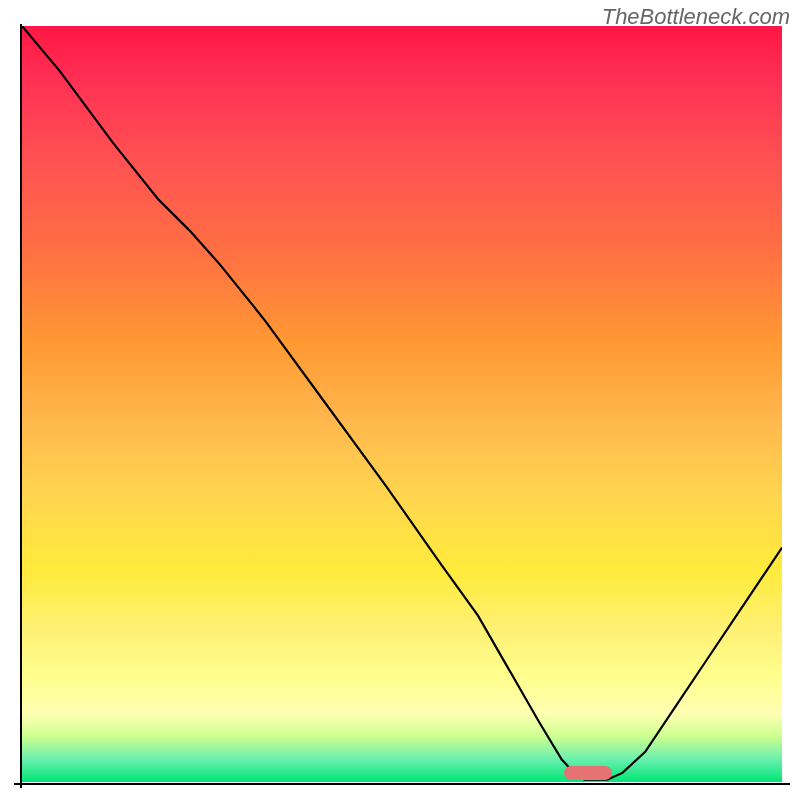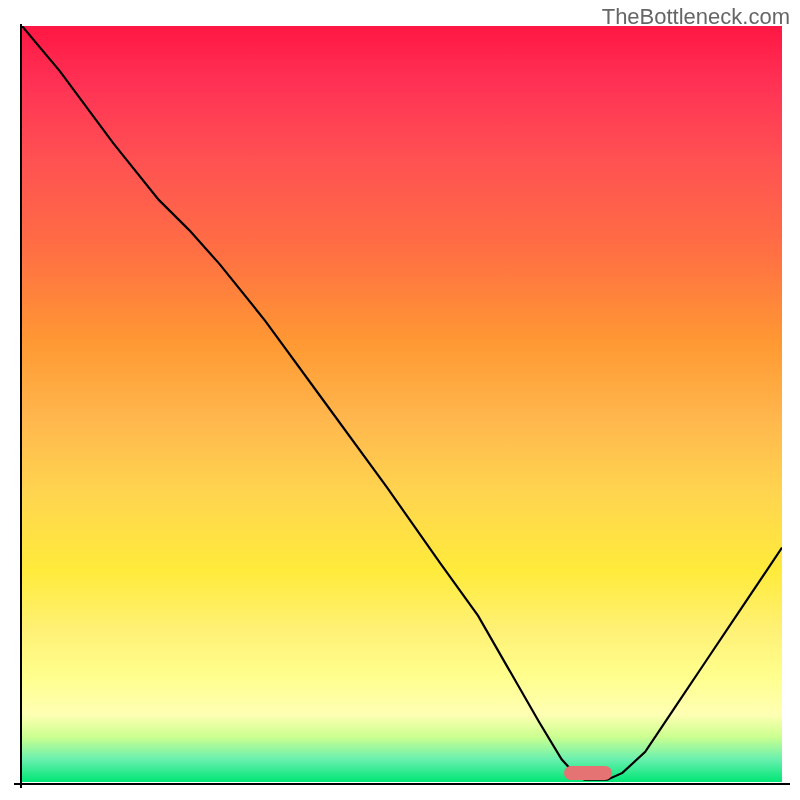--- a/index.html
+++ b/index.html
@@ -11,20 +11,21 @@
     font-family: Arial, sans-serif;
   }
   .watermark {
     position: absolute;
     top: 4px;
     right: 10px;
     font-size: 22px;
     color: #666;
     font-weight: 500;
     z-index: 10;
+    font-style: italic;
   }
   .plot-area {
     position: absolute;
     left: 22px;
     top: 26px;
     width: 760px;
     height: 756px;
     background: linear-gradient(to bottom,
       #ff1744 0%,
       #ff3355 8%,

